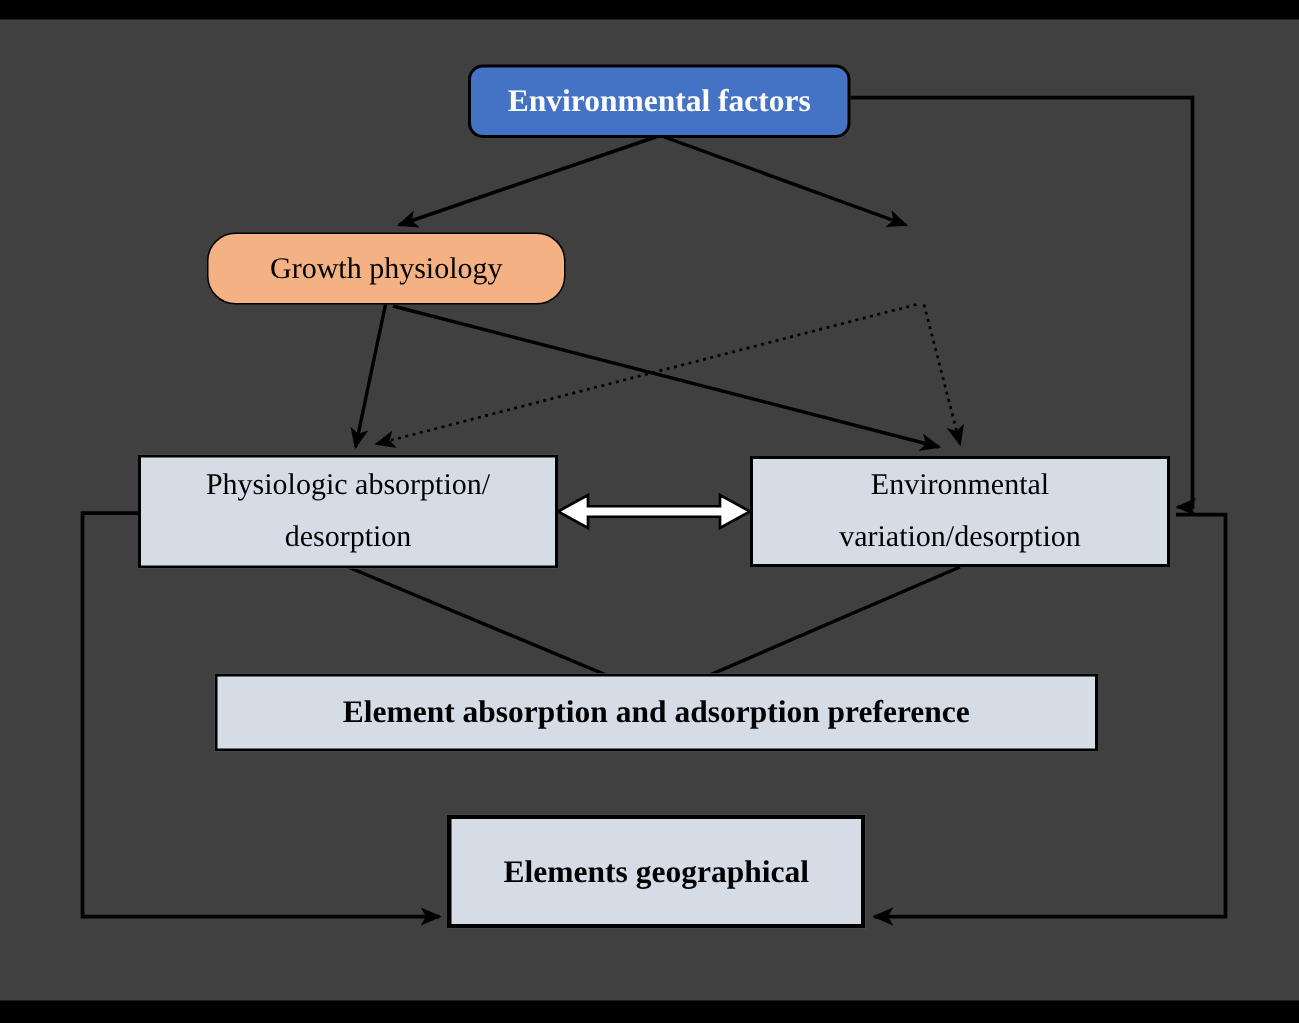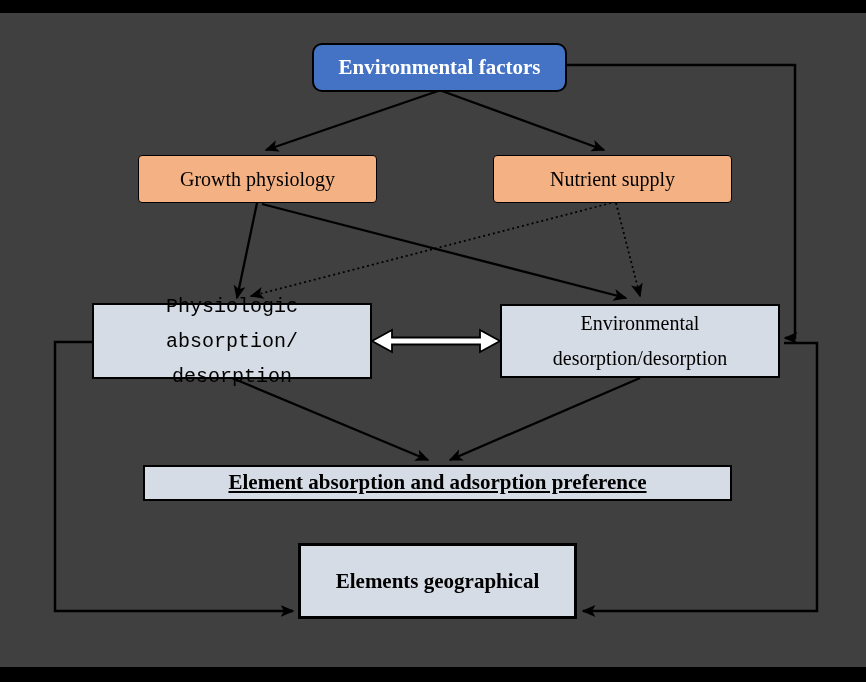--- a/index.html
+++ b/index.html
@@ -46,33 +46,33 @@
     border: 2px solid #000000;
     border-radius: 10px;
     color: #ffffff;
     font-weight: bold;
     font-size: 21px;
   }
   .node.growth, .node.nutrient {
     top: 155px; width: 239px; height: 48px;
     background: #F4B183;
     border: 1.6px solid #000000;
-    border-radius: 4px;
+    border-radius: 19px;
   }
   .node.growth   { left: 138px; }
   .node.nutrient { left: 493px; }
   .node.grayrect {
     background: #D6DCE5;
     border: 2.5px solid #000000;
   }
-  .node.physio { left: 92px;  top: 303px; width: 280px; height: 76px; line-height: 35px; font-family: Liberation Mono, monospace; }
+  .node.physio { left: 92px;  top: 303px; width: 280px; height: 76px; line-height: 35px; }
   .node.chem   { left: 500px; top: 304px; width: 280px; height: 74px; line-height: 35px; }
   .node.pref   {
-    left: 143px; top: 465px; width: 589px; height: 36px;
-    font-weight: bold; font-size: 21px; text-decoration: underline;
+    left: 143px; top: 449px; width: 589px; height: 52px;
+    font-weight: bold; font-size: 21px;
   }
   .node.geo    {
     left: 298px; top: 543px; width: 279px; height: 76px;
     border-width: 3px;
     font-weight: bold; font-size: 21px; line-height: 35px;
   }
 </style>
 </head>
 <body>
 
@@ -110,32 +110,29 @@
   </svg>
 
   <div class="node env">
     <span>Environmental factors</span>
   </div>
 
   <div class="node growth">
     <span>Growth physiology</span>
   </div>
 
-  <div class="node nutrient">
-    <span>Nutrient supply</span>
-  </div>
 
   <div class="node grayrect physio">
     <span>Physiologic absorption/</span>
     <span>desorption</span>
   </div>
 
   <div class="node grayrect chem">
     <span>Environmental</span>
-    <span>desorption/desorption</span>
+    <span>variation/desorption</span>
   </div>
 
   <div class="node grayrect pref">
     <span>Element absorption and adsorption preference</span>
   </div>
 
   <div class="node grayrect geo">
     <span>Elements geographical</span>
   </div>
 

